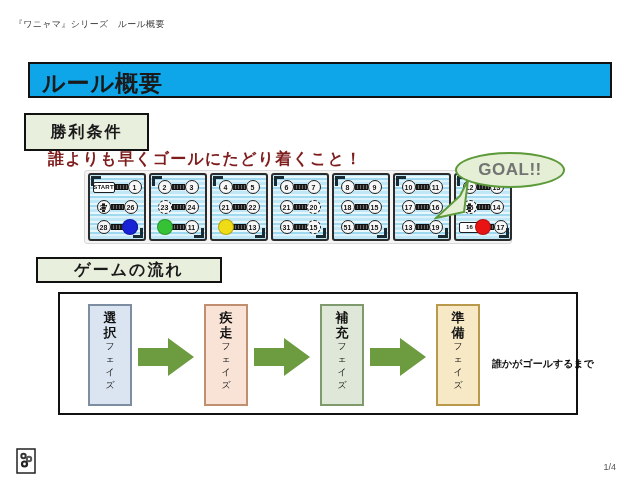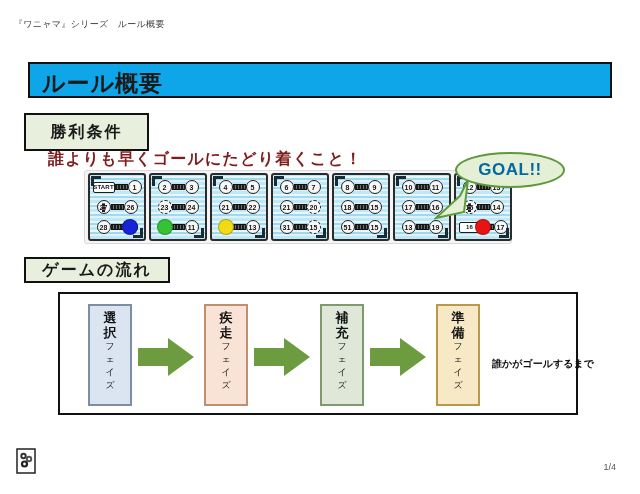--- a/index.html
+++ b/index.html
@@ -58,21 +58,21 @@
     font-size: 16px;
     font-weight: bold;
     letter-spacing: 2px;
     color: #1a1a1a;
     display: flex;
     align-items: center;
     justify-content: center;
     white-space: nowrap;
   }
   #label-victory { left: 24px; top: 113px; width: 125px; height: 38px; }
-  #label-flow    { left: 24px; top: 257px; width: 146px; height: 26px; font-family: Liberation Serif, serif; }
+  #label-flow    { left: 36px; top: 257px; width: 186px; height: 26px; font-family: Liberation Serif, serif; }
 
   
   .victory-text {
     position: absolute;
     left: 48px;
     top: 149px;
     font-size: 16px;
     font-weight: bold;
     letter-spacing: 1.2px;
     color: #7f1d1d;
@@ -202,21 +202,21 @@
     height: 36px;
     border-radius: 50%;
     background: #e4efd5;
     border: 2px solid #5d9a3a;
     box-sizing: border-box;
     display: flex;
     align-items: center;
     justify-content: center;
     font-size: 17px;
     font-weight: bold;
-    color: #0369a1;
+    color: #737373;
     letter-spacing: 0.5px;
     z-index: 6;
   }
   .goal-tail {
     position: absolute;
     left: 434px;
     top: 178px;
     width: 36px;
     height: 42px;
     z-index: 5;

